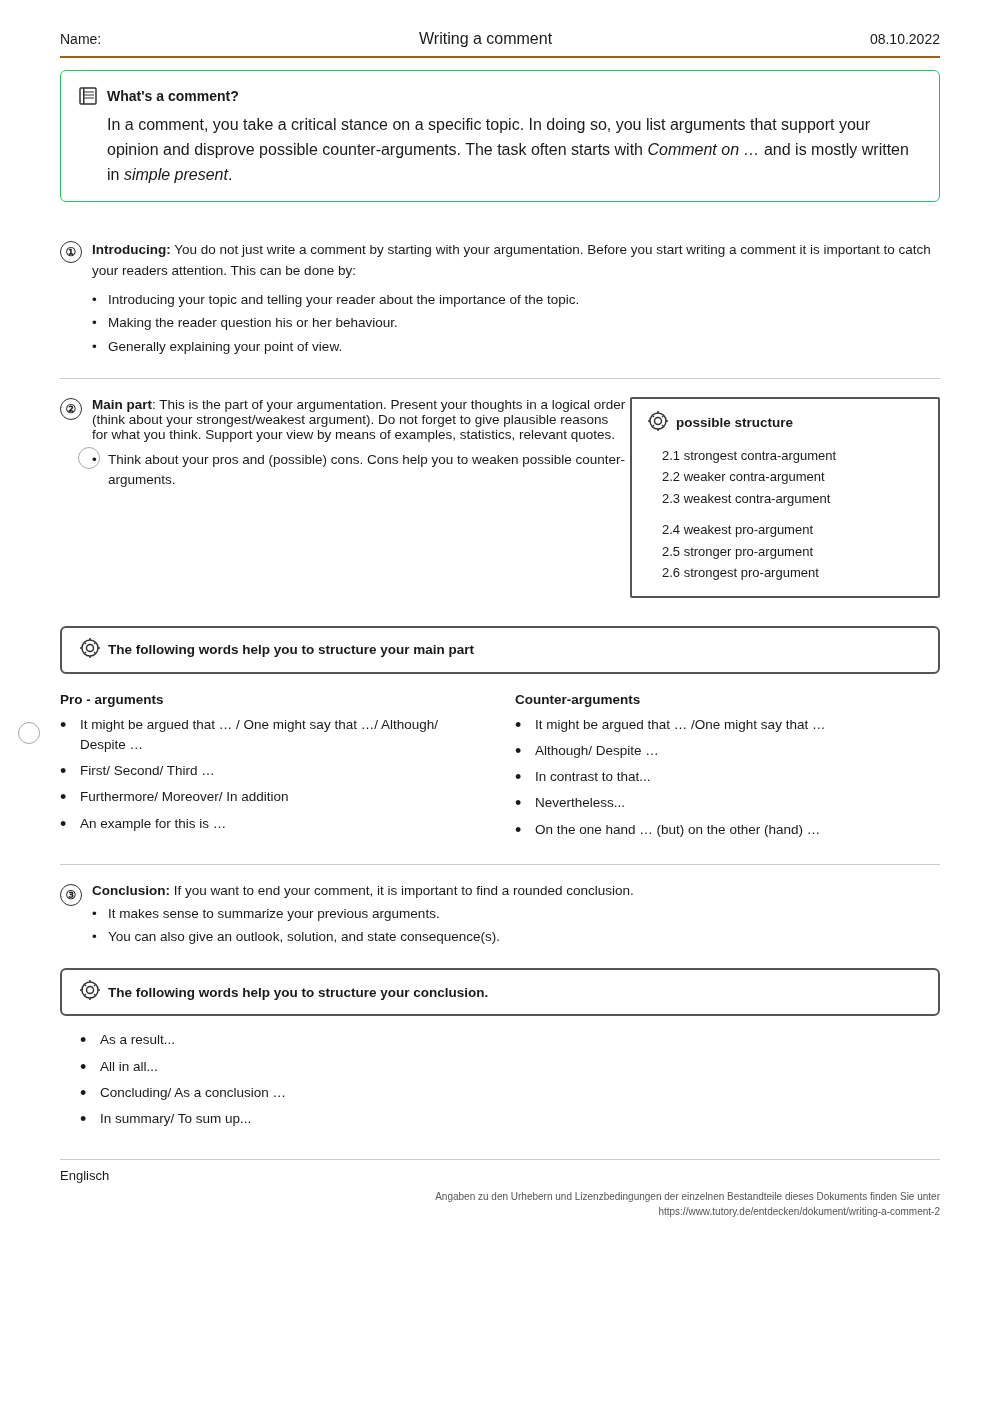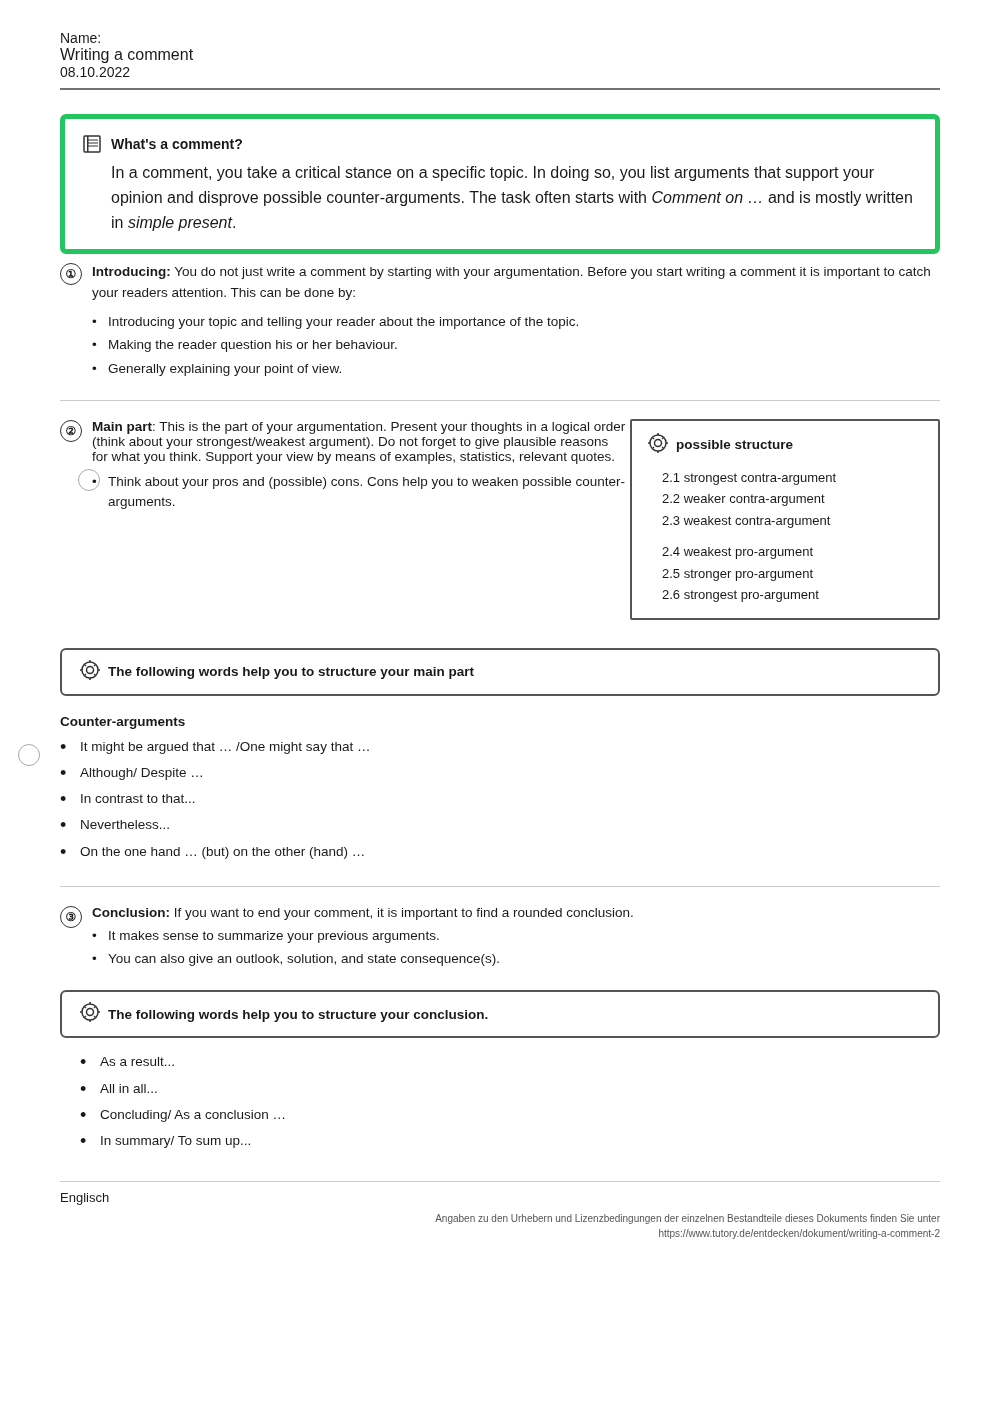--- a/index.html
+++ b/index.html
@@ -17,34 +17,33 @@
       min-height: 1416px;
       padding: 30px 60px 40px 60px;
       position: relative;
     }
     
     .header {
       display: flex;
       justify-content: space-between;
       align-items: baseline;
       padding-bottom: 8px;
-      border-bottom: 2px solid #737373;
-      margin-bottom: 24px;
-      flex-direction: column;
+      border-bottom: 2px solid #a16207;
+      margin-bottom: 12px;
     }
     .header-name { font-size: 14px; }
     .header-title { font-size: 16px; font-weight: normal; }
     .header-date { font-size: 14px; }
 
     
     .definition-box {
-      border: 5px solid #22c55e;
+      border: 1px solid #22c55e;
       border-radius: 6px;
       padding: 14px 18px 14px 16px;
-      margin-bottom: 8px;
+      margin-bottom: 38px;
       position: relative;
     }
     .definition-box-header {
       display: flex;
       align-items: center;
       font-weight: bold;
       font-size: 14px;
       margin-bottom: 6px;
     }
     .book-icon {
@@ -328,20 +327,29 @@
           </svg>
         </span>
         <span>The following words help you to structure your main part</span>
       </div>
     </div>
 
     <div style="position:relative;">
       <div class="left-margin-circle" style="top: 30px; left: -42px;"></div>
       <div class="arguments-grid">
         <div class="arguments-col">
+          <div class="arguments-col-title">Pro - arguments</div>
+          <ul class="bullet-list-large">
+            <li>It might be argued that … / One might say that …/ Although/ Despite …</li>
+            <li>First/ Second/ Third …</li>
+            <li>Furthermore/ Moreover/ In addition</li>
+            <li>An example for this is …</li>
+          </ul>
+        </div>
+        <div class="arguments-col">
           <div class="arguments-col-title">Counter-arguments</div>
           <ul class="bullet-list-large">
             <li>It might be argued that … /One might say that …</li>
             <li>Although/ Despite …</li>
             <li>In contrast to that...</li>
             <li>Nevertheless...</li>
             <li>On the one hand … (but) on the other (hand) …</li>
           </ul>
         </div>
       </div>

